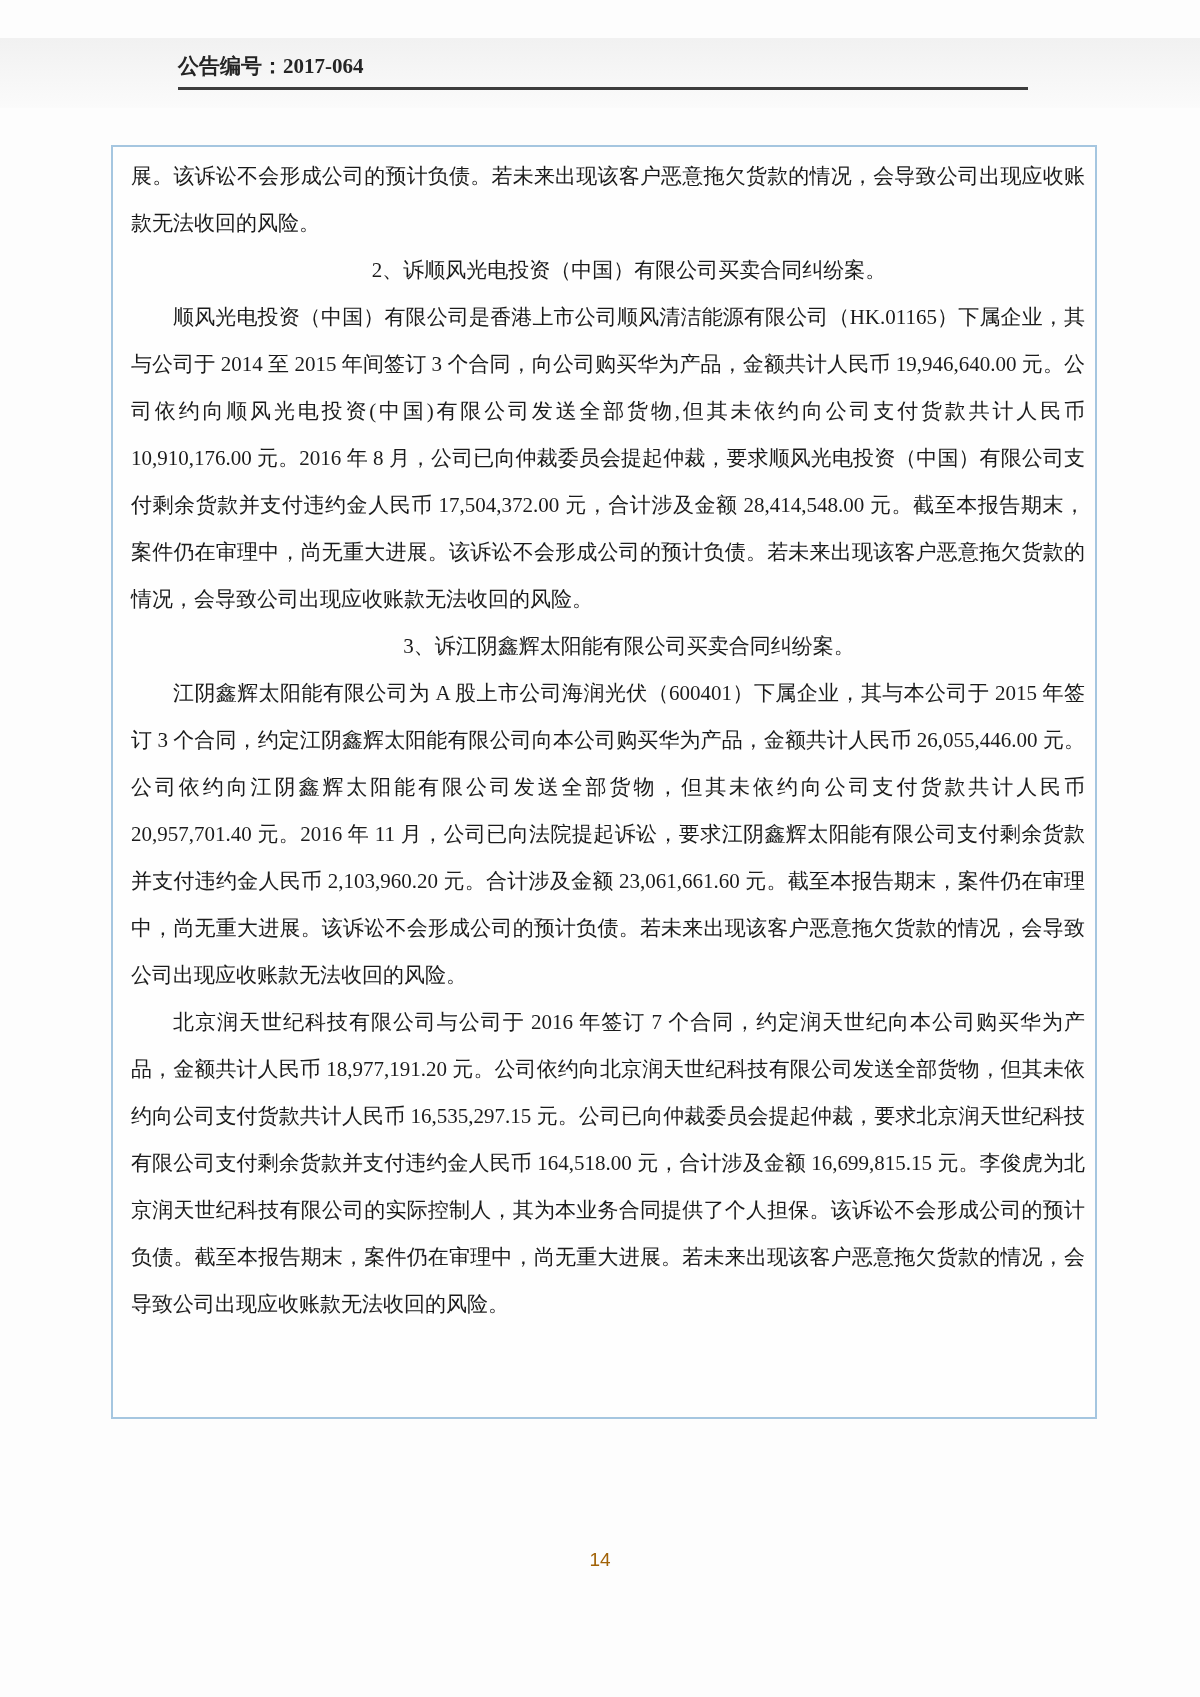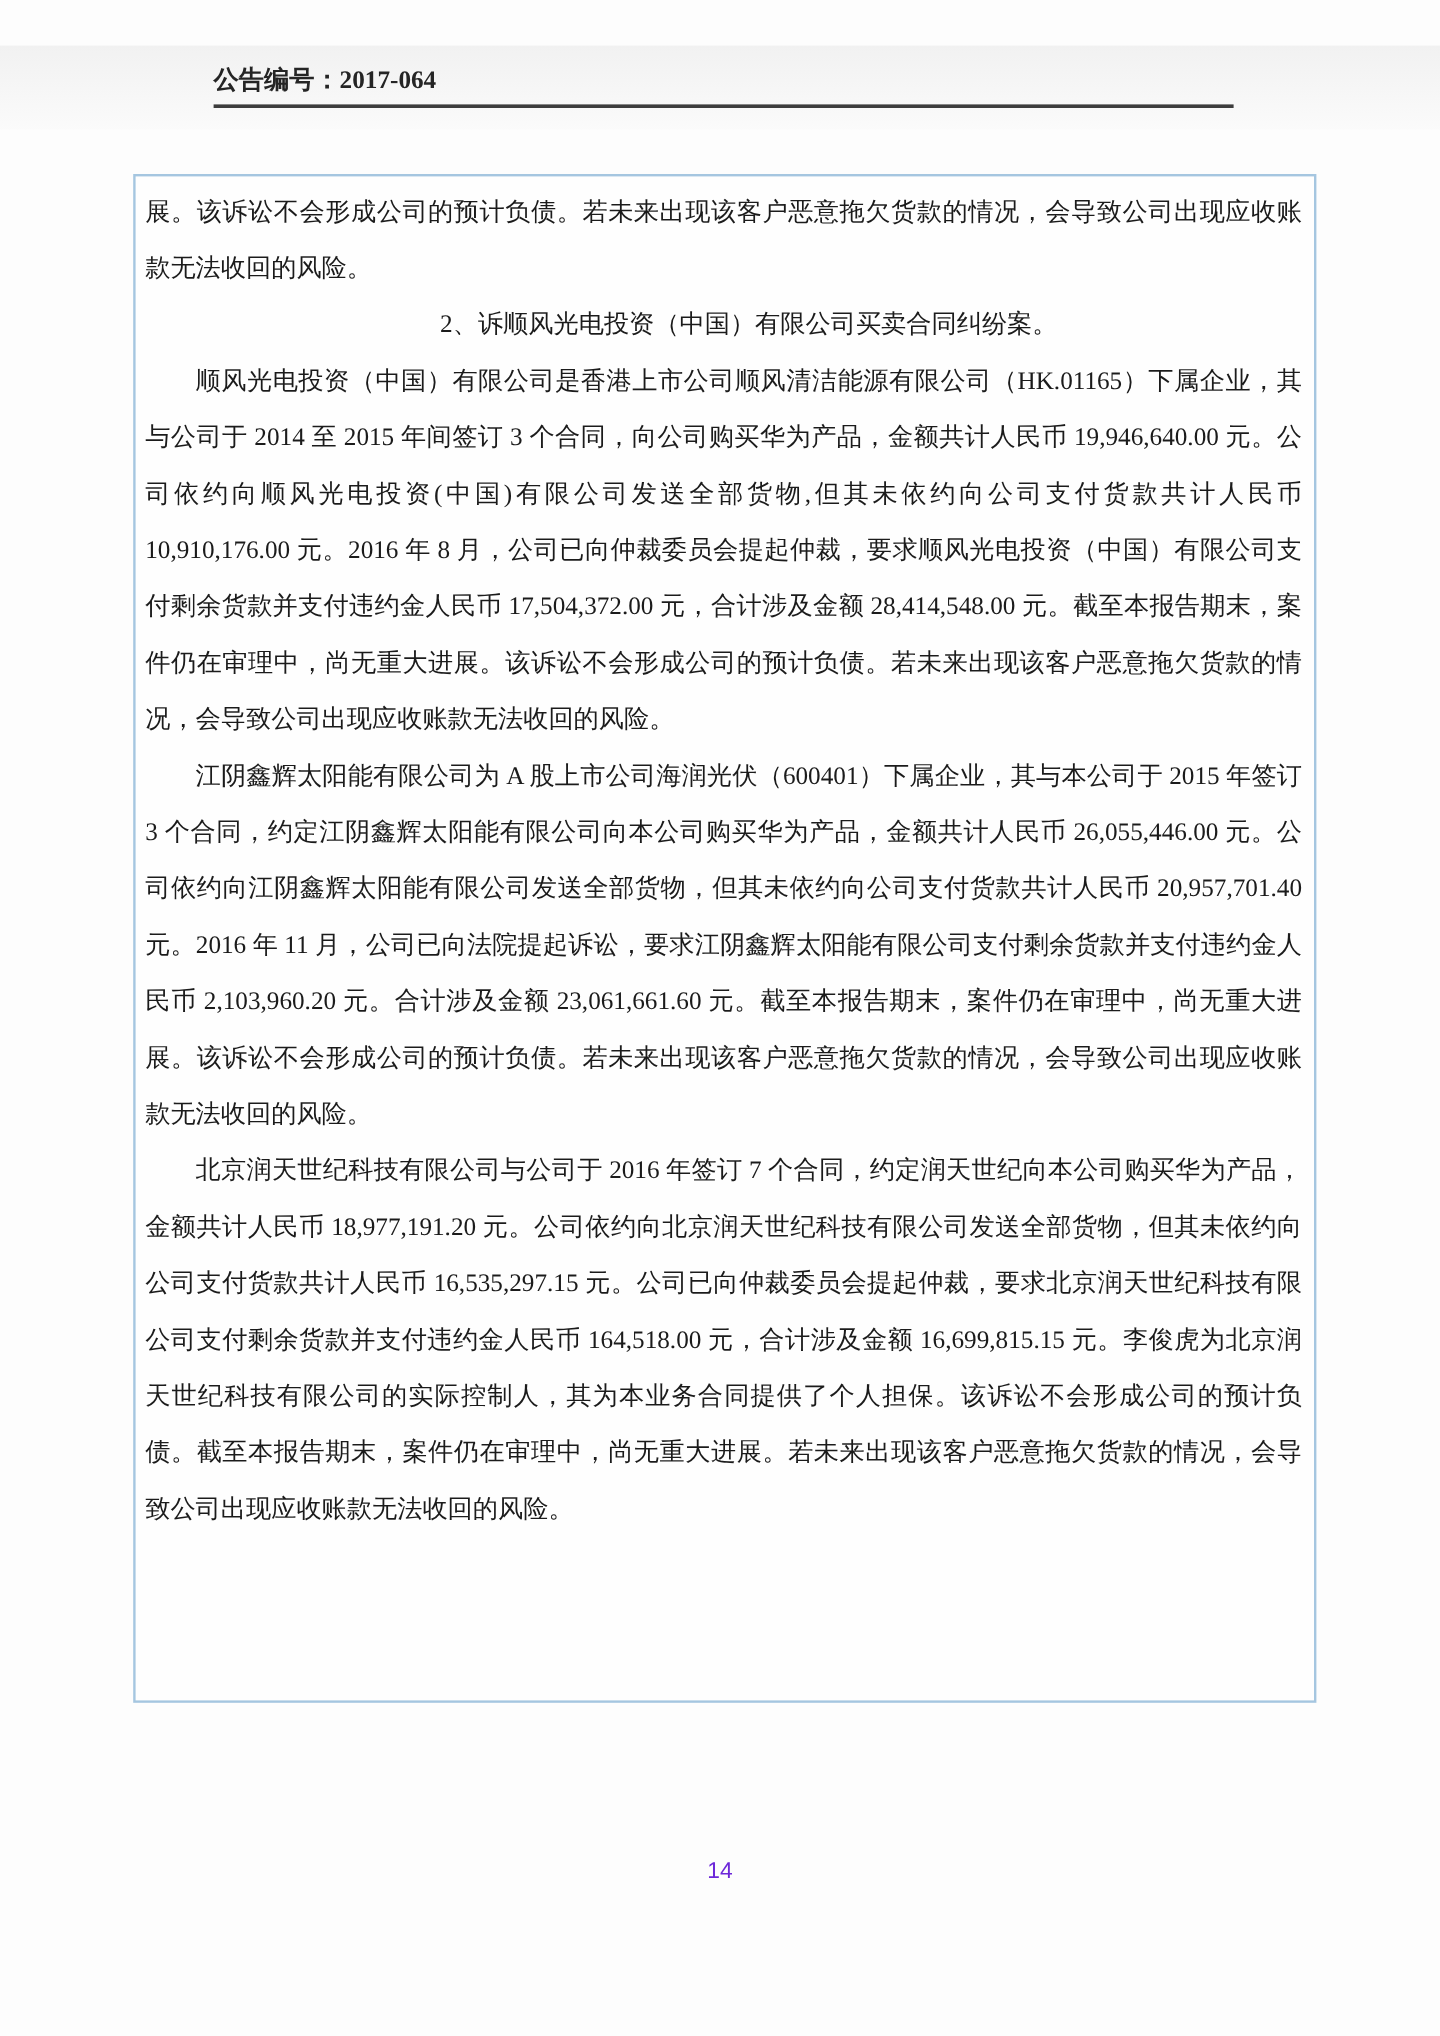--- a/index.html
+++ b/index.html
@@ -54,21 +54,21 @@
 
   .content-box {
     position: absolute;
     left: 111px;
     top: 145px;
     width: 986px;
     height: 1274px;
     border: 2px solid #a5c6e0;
     background: #fefefe;
     box-sizing: border-box;
-    padding: 6px 10px 0 8px;
+    padding: 6px 10px 0 18px;
   }
   .content-box p {
     margin: 0;
     font-size: 21px;
     line-height: 47px;
     text-align: justify;
     text-justify: inter-character;
   }
   .content-box p.paragraph {
     text-indent: 2em;
@@ -83,34 +83,35 @@
   }
 
   .page-number {
     position: absolute;
     left: 0;
     top: 1549px;
     width: 100%;
     text-align: center;
     font-family: "Liberation Sans", "DejaVu Sans", sans-serif;
     font-size: 19px;
-    color: #6d28d9;
+    color: #a16207;
   }
 </style>
 </head>
 <body>
 
 <div class="header-shade"></div>
 
 <div class="page-header">
   <span class="announcement-number">公告编号：2017-064</span>
 </div>
 
 <div class="content-box">
 
 <p class="paragraph no-indent">展。该诉讼不会形成公司的预计负债。若未来出现该客户恶意拖欠货款的情况，会导致公司出现应收账款无法收回的风险。</p>
     <p class="heading">2、诉顺风光电投资（中国）有限公司买卖合同纠纷案。</p>
     <p class="paragraph">顺风光电投资（中国）有限公司是香港上市公司顺风清洁能源有限公司（HK.01165）下属企业，其与公司于 2014 至 2015 年间签订 3 个合同，向公司购买华为产品，金额共计人民币 19,946,640.00 元。公司依约向顺风光电投资(中国)有限公司发送全部货物,但其未依约向公司支付货款共计人民币 10,910,176.00 元。2016 年 8 月，公司已向仲裁委员会提起仲裁，要求顺风光电投资（中国）有限公司支付剩余货款并支付违约金人民币 17,504,372.00 元，合计涉及金额 28,414,548.00 元。截至本报告期末，案件仍在审理中，尚无重大进展。该诉讼不会形成公司的预计负债。若未来出现该客户恶意拖欠货款的情况，会导致公司出现应收账款无法收回的风险。</p>
+    <p class="heading">3、诉江阴鑫辉太阳能有限公司买卖合同纠纷案。</p>
     <p class="paragraph">江阴鑫辉太阳能有限公司为 A 股上市公司海润光伏（600401）下属企业，其与本公司于 2015 年签订 3 个合同，约定江阴鑫辉太阳能有限公司向本公司购买华为产品，金额共计人民币 26,055,446.00 元。公司依约向江阴鑫辉太阳能有限公司发送全部货物，但其未依约向公司支付货款共计人民币 20,957,701.40 元。2016 年 11 月，公司已向法院提起诉讼，要求江阴鑫辉太阳能有限公司支付剩余货款并支付违约金人民币 2,103,960.20 元。合计涉及金额 23,061,661.60 元。截至本报告期末，案件仍在审理中，尚无重大进展。该诉讼不会形成公司的预计负债。若未来出现该客户恶意拖欠货款的情况，会导致公司出现应收账款无法收回的风险。</p>
     <p class="paragraph">北京润天世纪科技有限公司与公司于 2016 年签订 7 个合同，约定润天世纪向本公司购买华为产品，金额共计人民币 18,977,191.20 元。公司依约向北京润天世纪科技有限公司发送全部货物，但其未依约向公司支付货款共计人民币 16,535,297.15 元。公司已向仲裁委员会提起仲裁，要求北京润天世纪科技有限公司支付剩余货款并支付违约金人民币 164,518.00 元，合计涉及金额 16,699,815.15 元。李俊虎为北京润天世纪科技有限公司的实际控制人，其为本业务合同提供了个人担保。该诉讼不会形成公司的预计负债。截至本报告期末，案件仍在审理中，尚无重大进展。若未来出现该客户恶意拖欠货款的情况，会导致公司出现应收账款无法收回的风险。</p>
   </div>
 
 <div class="page-number">14</div>
 
 </body></html>

